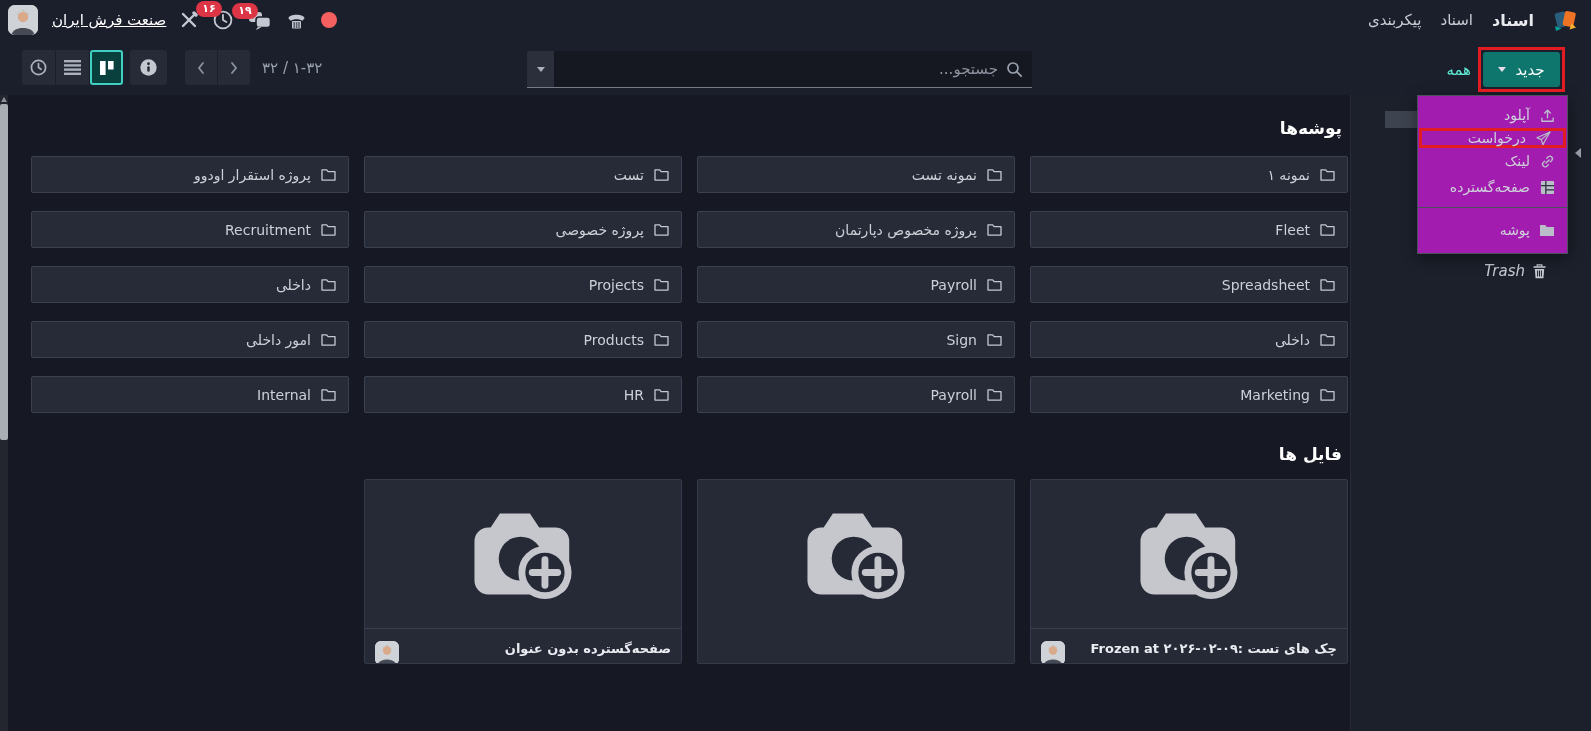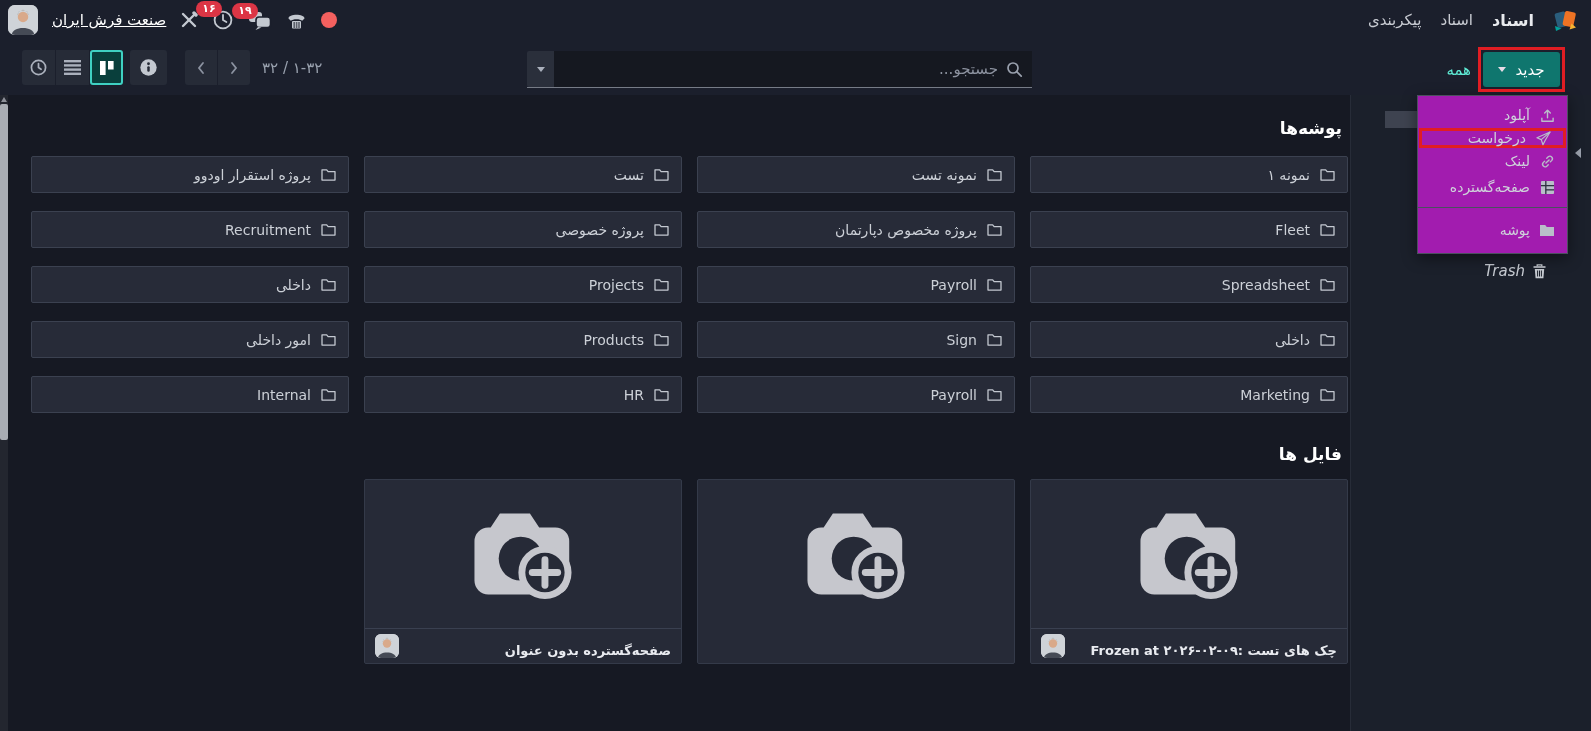--- a/index.html
+++ b/index.html
@@ -73,22 +73,22 @@
   .main { position:absolute; left:10px; right:243px; top:95px; bottom:0; }
   .section-title { font-size:17px; font-weight:bold; color:#ffffff; text-align:right; margin:23px 6px 0 0; direction:rtl; }
   .section-title.files { margin-top:31px; }
   .folder-grid { margin-top:18px; display:grid; direction:rtl; grid-template-columns:repeat(4,318px); gap:18px 15px; }
   .folder-card { height:37px; background:#272b38; border:1px solid #3b4150; border-radius:2px;
                  display:flex; direction:rtl; align-items:center; gap:10px; padding:0 12px; cursor:pointer; }
   .folder-label { font-size:14px; color:#ccd0d7; unicode-bidi:plaintext; }
   .file-grid { margin-top:15px; display:grid; direction:rtl; grid-template-columns:repeat(4,318px); gap:18px 15px; }
   .file-card { height:185px; background:#262a37; border:1px solid #343a49; border-radius:2px; overflow:hidden; cursor:pointer; }
   .file-thumb { height:148px; display:flex; align-items:center; justify-content:center; }
-  .file-footer { height:36px; border-top:1px solid #3a4050; display:flex; direction:rtl; align-items:flex-end;
-                 justify-content:space-between; padding:6px 10px; }
+  .file-footer { height:36px; border-top:1px solid #3a4050; display:flex; direction:rtl; align-items:flex-start;
+                 justify-content:space-between; padding:12px 10px; }
   .file-name { font-size:13px; font-weight:bold; color:#e9ebf0; unicode-bidi:plaintext; white-space:nowrap; }
   .file-avatar { width:24px; height:24px; border-radius:6px; overflow:hidden; background:#cfd3d8; flex:0 0 auto; }
 
   
   .scroll-track { position:absolute; left:0; top:95px; width:8px; bottom:0; background:#23262f; }
   .scroll-up { position:absolute; left:1px; top:2px; width:0; height:0;
                border-left:3px solid transparent; border-right:3px solid transparent; border-bottom:5px solid #8d9099; }
   .scroll-thumb { position:absolute; left:0; top:9px; width:8px; height:336px; background:#a9adb4; border-radius:2px; cursor:pointer; }
 </style>
 </head>

